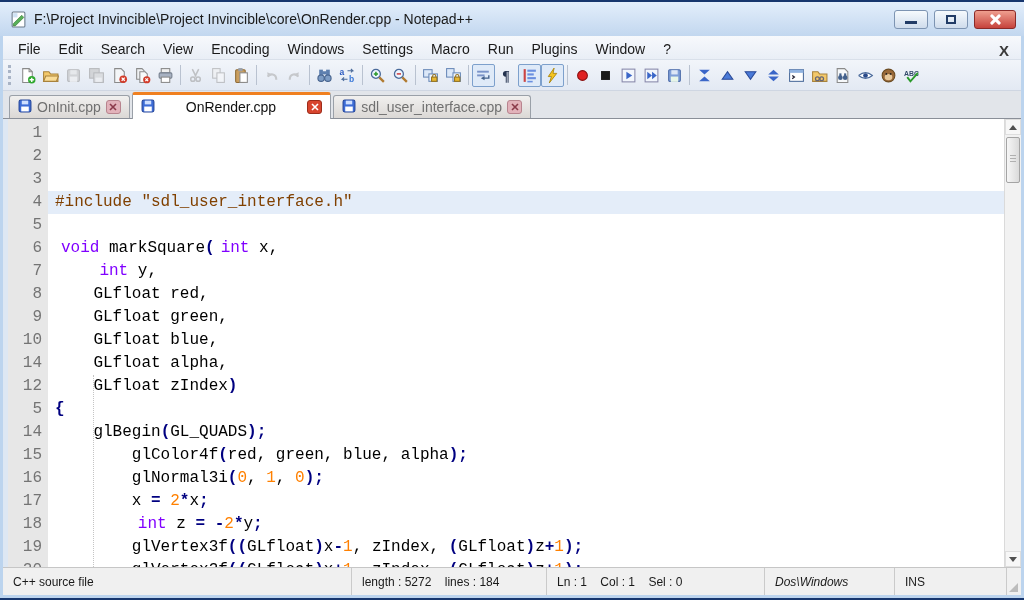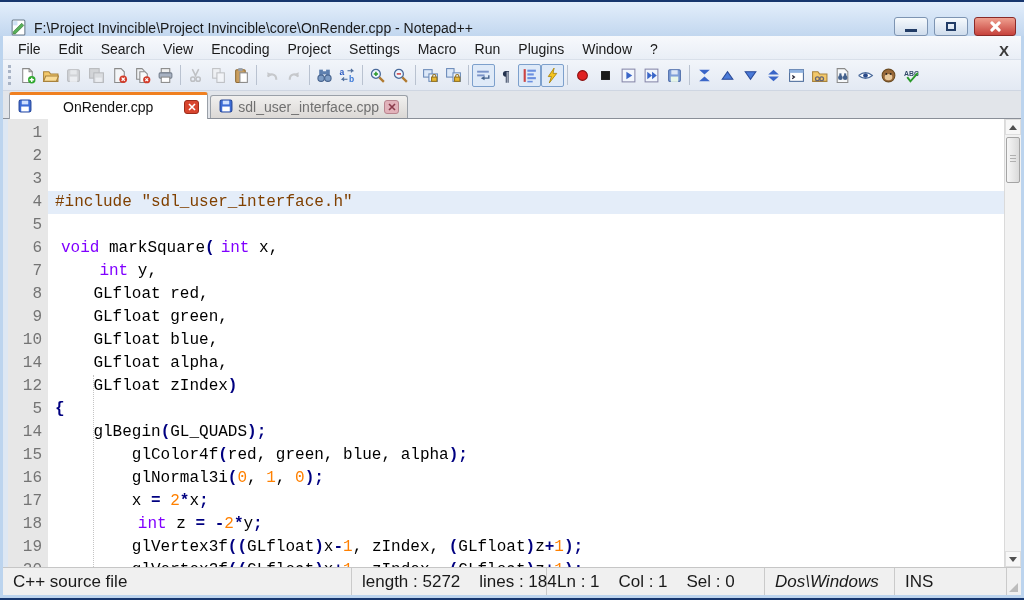--- a/index.html
+++ b/index.html
@@ -3,21 +3,21 @@
 <meta charset="utf-8">
 <style>
   html,body{margin:0;padding:0;background:#888;}
   *{box-sizing:border-box;}
   .window{
     width:1024px;height:600px;margin:0 auto;display:flex;flex-direction:column;
     background:#bcd4ee;border-top:2px solid #17366e;padding:0 3px;
     font-family:"Liberation Sans",sans-serif;color:#1a1a1a;overflow:hidden;
   }
   
-  .titlebar{height:34px;margin:0 -3px;display:flex;align-items:flex-end;gap:7px;
+  .titlebar{height:34px;margin:0 -3px;display:flex;align-items:center;gap:7px;
     padding:0 8px 0 10px;background:linear-gradient(#e3eefb,#c2d7ef);}
   .app-icon{width:17px;height:17px;flex:0 0 auto;}
   .title-text{flex:1;font-size:14px;white-space:nowrap;overflow:hidden;}
   .win-controls{display:flex;gap:6px;}
   .wbtn{width:34px;height:19px;border:1px solid #7d94b2;border-radius:3px;
     background:linear-gradient(#f6fafd,#cfdcec);display:flex;align-items:center;justify-content:center;position:relative;}
   .wbtn.close{width:42px;background:linear-gradient(#ef9f8f,#c6423c);border-color:#8a2a28;}
   .g-min{width:12px;height:3px;background:#223c66;margin-top:7px;}
   .g-max{width:10px;height:9px;border:2px solid #223c66;background:transparent;}
   .g-close{width:13px;height:13px;position:relative;}
@@ -64,21 +64,21 @@
   .sbtn{height:16px;background:#f7f7f7;border:1px solid #dedede;display:flex;align-items:center;justify-content:center;}
   .arr-up{width:0;height:0;border-left:4px solid transparent;border-right:4px solid transparent;border-bottom:5px solid #505050;}
   .arr-dn{width:0;height:0;border-left:4px solid transparent;border-right:4px solid transparent;border-top:5px solid #505050;}
   .sthumb{height:46px;margin:2px 1px;background:linear-gradient(90deg,#f6f6f6,#dadada);
     border:1px solid #a4a4a4;border-radius:2px;position:relative;}
   .sthumb::after{content:"";position:absolute;left:3px;right:3px;top:17px;height:8px;
     background:repeating-linear-gradient(#b0b0b0 0 1px,transparent 1px 3px);}
   .strack{flex:1;}
   
   .statusbar{height:28px;background:#f0f0f0;border-top:1px solid #c6c6c6;display:flex;
-    align-items:stretch;font-size:17px;}
+    align-items:stretch;font-size:12px;}
   .sseg{display:flex;align-items:center;padding:0 10px;border-right:1px solid #cacaca;white-space:pre;}
   .sseg:nth-child(1){flex:1;}
   .sseg:nth-child(2){width:195px;}
   .sseg:nth-child(3){width:218px;}
   .sseg:nth-child(4){width:130px;font-style:italic;}
   .sseg:nth-child(5){width:112px;}
   .sseg:nth-child(6){width:58px;border-right:none;}
   .rgrip{width:14px;display:flex;align-items:flex-end;justify-content:flex-end;padding:0 3px 3px 0;}
   .rgrip span{width:0;height:0;border-left:9px solid transparent;border-bottom:9px solid #bcbcbc;}
   .bottom-edge{height:5px;margin:0 -3px;background:#bcd4ee;border-bottom:2px solid #17366e;}
@@ -109,21 +109,21 @@
         </span>
     </span>
   </div>
 
   <div class="menubar" id="menubar">
       <div class="menu-item">File</div>
       <div class="menu-item">Edit</div>
       <div class="menu-item">Search</div>
       <div class="menu-item">View</div>
       <div class="menu-item">Encoding</div>
-      <div class="menu-item">Project</div>
+      <div class="menu-item">Windows</div>
       <div class="menu-item">Settings</div>
       <div class="menu-item">Macro</div>
       <div class="menu-item">Run</div>
       <div class="menu-item">Plugins</div>
       <div class="menu-item">Window</div>
       <div class="menu-item">?</div>
       <div class="menu-close">X</div>
     </div>
 
   <div class="toolbar" id="toolbar">
@@ -384,20 +384,33 @@
       </div>
       <div class="tbtn">
         <span class="ticon"><svg width="17" height="17" viewBox="0 0 16 16">
             <text x="1" y="8" font-size="6.5" font-weight="bold" fill="#334a6a" font-family="sans-serif">ABC</text>
             <path d="M4 9.5l3 4 7-8" stroke="#2a9a2a" stroke-width="1.8" fill="none"></path>
           </svg></span>
       </div>
     </div>
 
   <div class="tabbar" id="tabbar">
+      <div class="tab">
+        <span class="tab-floppy"><svg width="14" height="14" viewBox="0 0 13 13">
+            <rect x="1" y="1" width="11" height="11" rx="1.5" fill="#3d6cd6" stroke="#26479a"></rect>
+            <rect x="3.5" y="1.5" width="6" height="3.5" fill="#cfe0ff"></rect>
+            <rect x="3" y="7" width="7" height="4.5" fill="#fff"></rect>
+          </svg></span>
+        <span class="tab-label">OnInit.cpp</span>
+        <span class="tab-close">
+          <svg width="8" height="8" viewBox="0 0 8 8">
+            <path d="M1 1l6 6M7 1L1 7" stroke="#8a3a4a" stroke-width="1.6"></path>
+          </svg>
+        </span>
+      </div>
       <div class="tab active">
         <span class="tab-floppy"><svg width="14" height="14" viewBox="0 0 13 13">
             <rect x="1" y="1" width="11" height="11" rx="1.5" fill="#3d6cd6" stroke="#26479a"></rect>
             <rect x="3.5" y="1.5" width="6" height="3.5" fill="#cfe0ff"></rect>
             <rect x="3" y="7" width="7" height="4.5" fill="#fff"></rect>
           </svg></span>
         <span class="tab-label">OnRender.cpp</span>
         <span class="tab-close">
           <svg width="8" height="8" viewBox="0 0 8 8">
             <path d="M1 1l6 6M7 1L1 7" stroke="#fff" stroke-width="1.6"></path>

